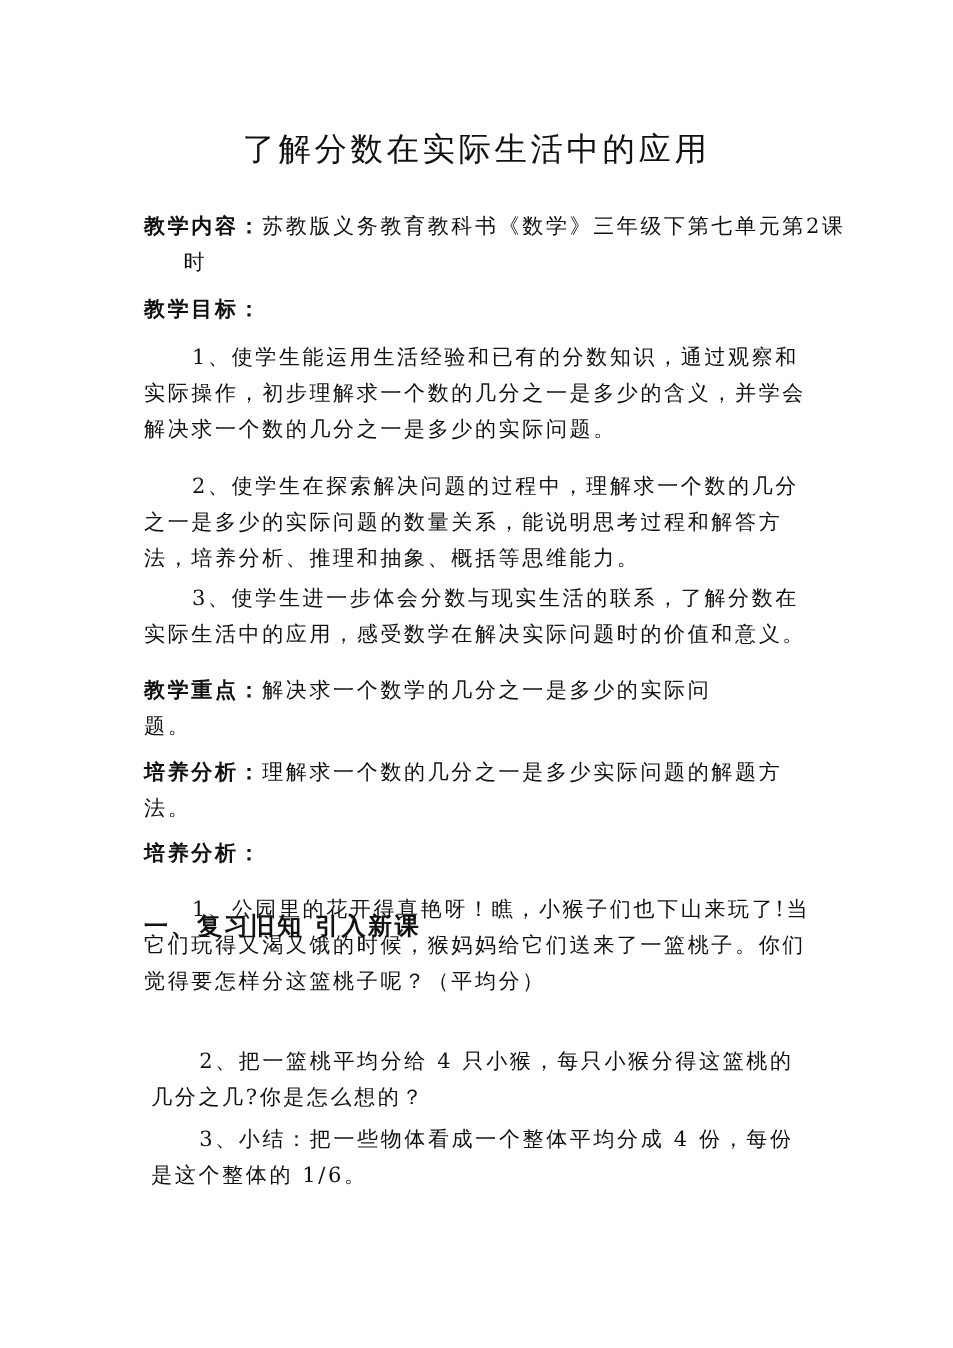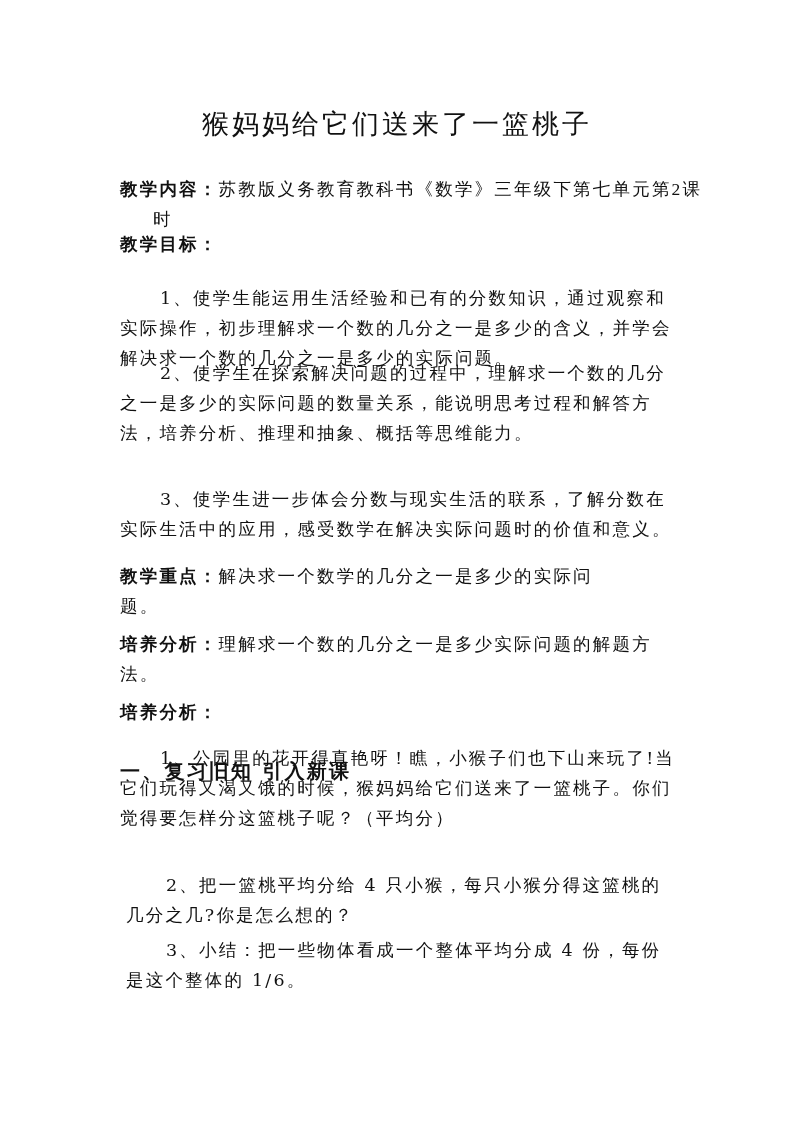--- a/index.html
+++ b/index.html
@@ -4,33 +4,33 @@
 <style>
   html, body { margin: 0; padding: 0; background: #ffffff; }
   body { width: 794px; height: 1123px; position: relative; overflow: hidden;
          font-family: "DejaVu Serif", "Liberation Serif", serif; color: #111; }
   .title { position: absolute; top: 88px; left: 0; width: 794px; text-align: center;
            font-size: 27px; letter-spacing: 3px; font-weight: normal; }
   .p { position: absolute; left: 120px; width: 560px; font-size: 17.5px; line-height: 30px;
        letter-spacing: 2.2px; margin: 0; }
   .b { font-weight: bold; }
   .indent { text-indent: 40px; }
-  .hang { padding-left: 33px; text-indent: -33px; font-family: Liberation Serif, serif; }
+  .hang { padding-left: 33px; text-indent: -33px; }
 </style>
 </head>
 <body>
 
-<h1 class="title">猴妈妈给它们送来了一篮桃子</h1>
+<h1 class="title">了解分数在实际生活中的应用</h1>
 
 <p class="p hang" style="top:174px;"><span class="b">教学内容：</span><span>苏教版义务教育教科书《数学》三年级下第七单元第2课时</span></p>
 
-<p class="p b" style="top:230px;font-family:Liberation Mono, monospace;">教学目标：</p>
+<p class="p b" style="top:243px;">教学目标：</p>
 
 <p class="p indent" style="top:283px;">1、使学生能运用生活经验和已有的分数知识，通过观察和实际操作，初步理解求一个数的几分之一是多少的含义，并学会解决求一个数的几分之一是多少的实际问题。</p>
-<p class="p indent" style="top:358px;">2、使学生在探索解决问题的过程中，理解求一个数的几分之一是多少的实际问题的数量关系，能说明思考过程和解答方法，培养分析、推理和抽象、概括等思维能力。</p>
+<p class="p indent" style="top:391px;">2、使学生在探索解决问题的过程中，理解求一个数的几分之一是多少的实际问题的数量关系，能说明思考过程和解答方法，培养分析、推理和抽象、概括等思维能力。</p>
 <p class="p indent" style="top:484px;">3、使学生进一步体会分数与现实生活的联系，了解分数在实际生活中的应用，感受数学在解决实际问题时的价值和意义。</p>
 
 <p class="p" style="top:561px; width:490px;"><span class="b">教学重点：</span><span>解决求一个数学的几分之一是多少的实际问题。</span></p>
 
 <p class="p" style="top:629px;"><span class="b">培养分析：</span><span>理解求一个数的几分之一是多少实际问题的解题方法。</span></p>
 
 <p class="p b" style="top:697px;">培养分析：</p>
 
 <p class="p b" style="top:756px; font-size:20px;">一、复习旧知 引入新课</p>
 

